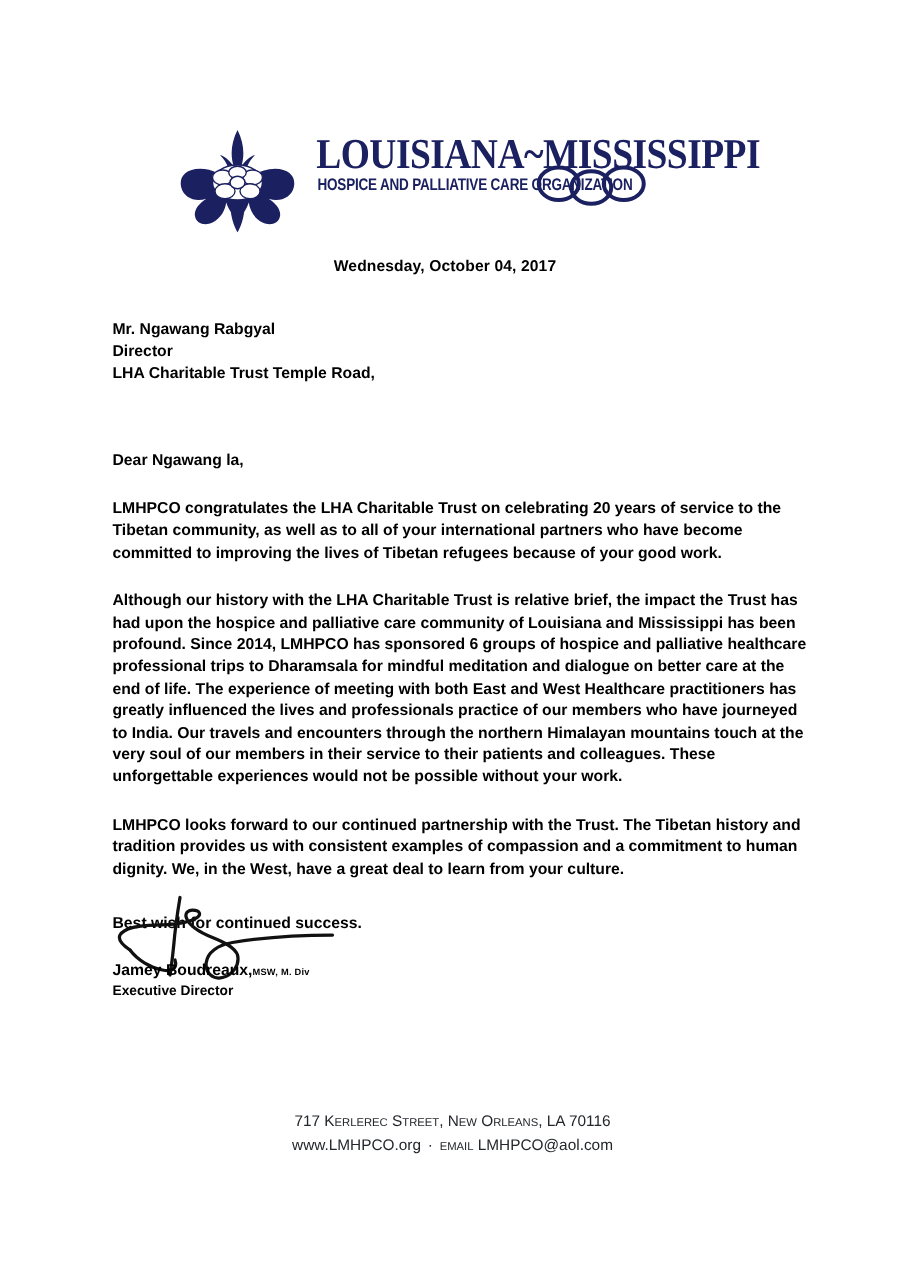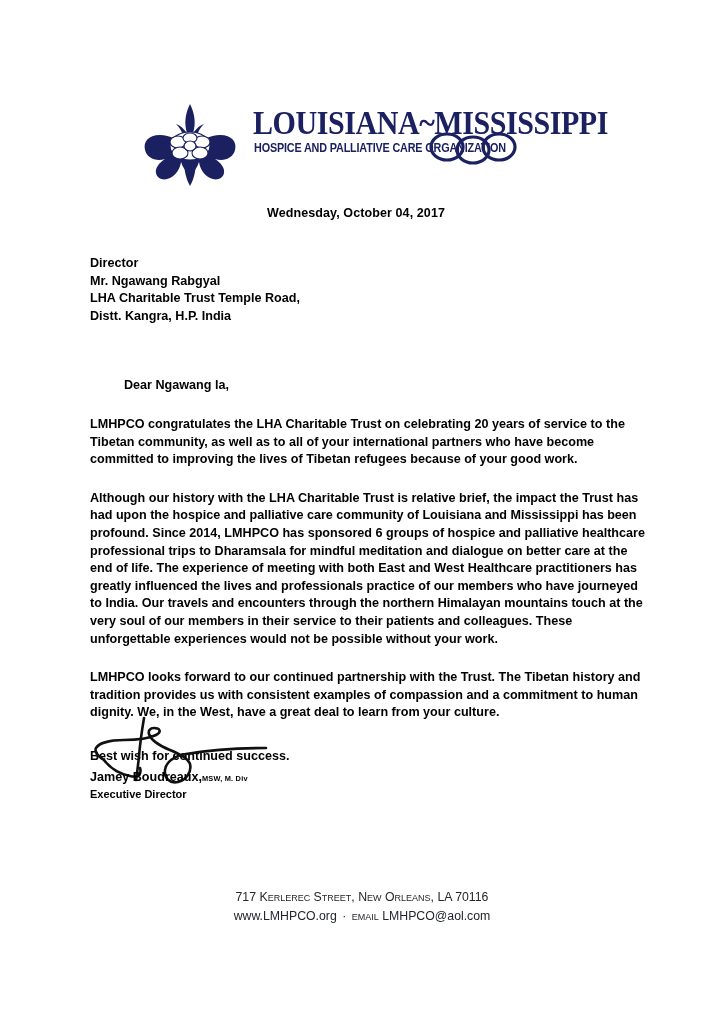--- a/index.html
+++ b/index.html
@@ -42,21 +42,21 @@
   #letter-body {
     position: absolute;
     top: 255px;
     left: 90px;
     width: 556px;
     font-size: 12.6px;
     font-weight: bold;
     line-height: 17.6px;
   }
   .addr-line { white-space: nowrap; }
-  #salutation { margin-top: 52px; margin-left: 34px; }
+  #salutation { margin-top: 52px; }
   .para { margin-top: 21px; text-align: left; }
   #closing { margin-top: 26px; }
 
   
   #signature-area {
     position: absolute;
     top: 716px;
     left: 80px;
     width: 320px;
     height: 72px;
@@ -124,24 +124,23 @@
 
     <text x="111" y="52" font-family="'Liberation Sans', sans-serif" font-size="13.5" font-weight="bold" fill="#1b2160" letter-spacing="-0.2" textLength="252" lengthAdjust="spacingAndGlyphs">HOSPICE AND PALLIATIVE CARE ORGANIZATION</text>
   </svg>
 </div>
 
 <div id="date-line">Wednesday, October 04, 2017</div>
 
 <div id="letter-body">
 
   <div>
+    <div class="addr-line">Mr. Ngawang Rabgyal</div>
     <div class="addr-line">Director</div>
-    <div class="addr-line">Mr. Ngawang Rabgyal</div>
     <div class="addr-line">LHA Charitable Trust Temple Road,</div>
-    <div class="addr-line">Distt. Kangra, H.P. India</div>
   </div>
 
   <div id="salutation">Dear Ngawang la,</div>
 
   <p class="para">LMHPCO congratulates the LHA Charitable Trust on celebrating 20 years of service to the Tibetan community, as well as to all of your international partners who have become committed to improving the lives of Tibetan refugees because of your good work.</p>
   <p class="para">Although our history with the LHA Charitable Trust is relative brief, the impact the Trust has had upon the hospice and palliative care community of Louisiana and Mississippi has been profound.  Since 2014, LMHPCO has sponsored 6 groups of hospice and palliative healthcare professional trips to Dharamsala for mindful meditation and dialogue on better care at the end of life.  The experience of meeting with both East and West Healthcare practitioners has greatly influenced the lives and professionals practice of our members who have journeyed to India.  Our travels and encounters through the northern Himalayan mountains touch at the very soul of our members in their service to their patients and colleagues.   These unforgettable experiences would not be possible without your work.</p>
   <p class="para">LMHPCO looks forward to our continued partnership with the Trust.  The Tibetan history and tradition provides us with consistent examples of compassion and a commitment to human dignity.  We, in the West, have a great deal to learn from your culture.</p>
 
   <div id="closing">Best wish for continued success.</div>
 </div>

